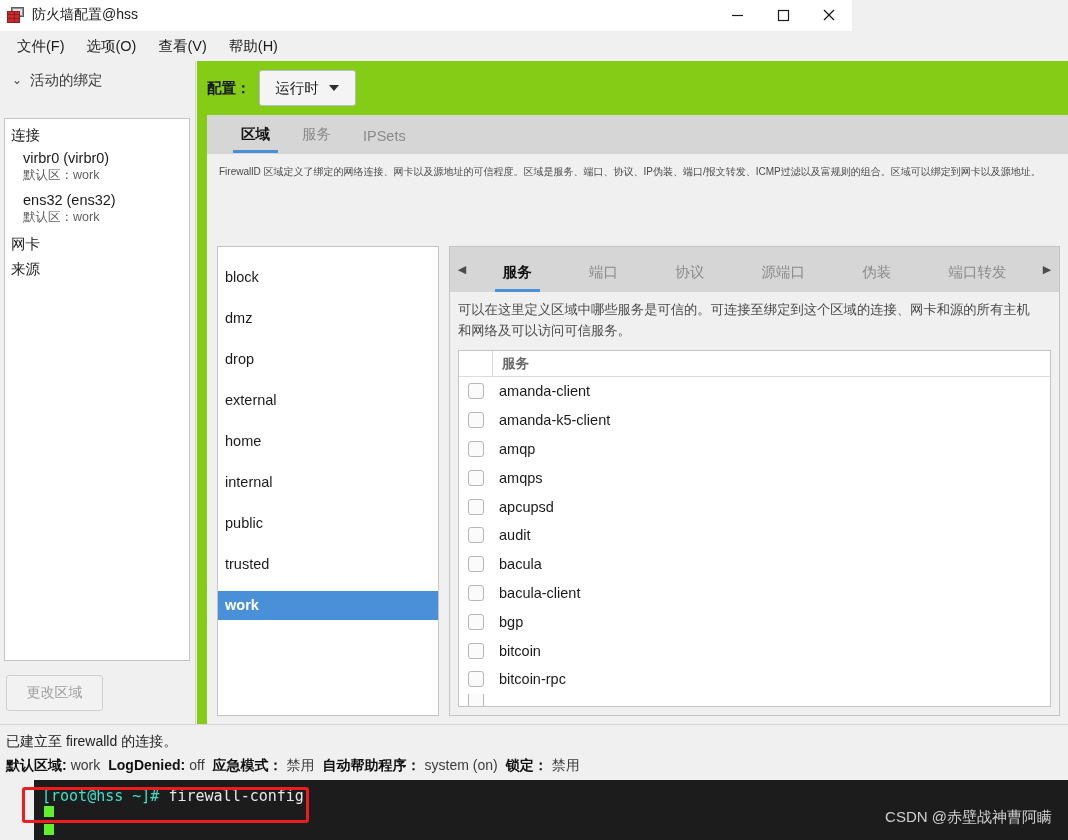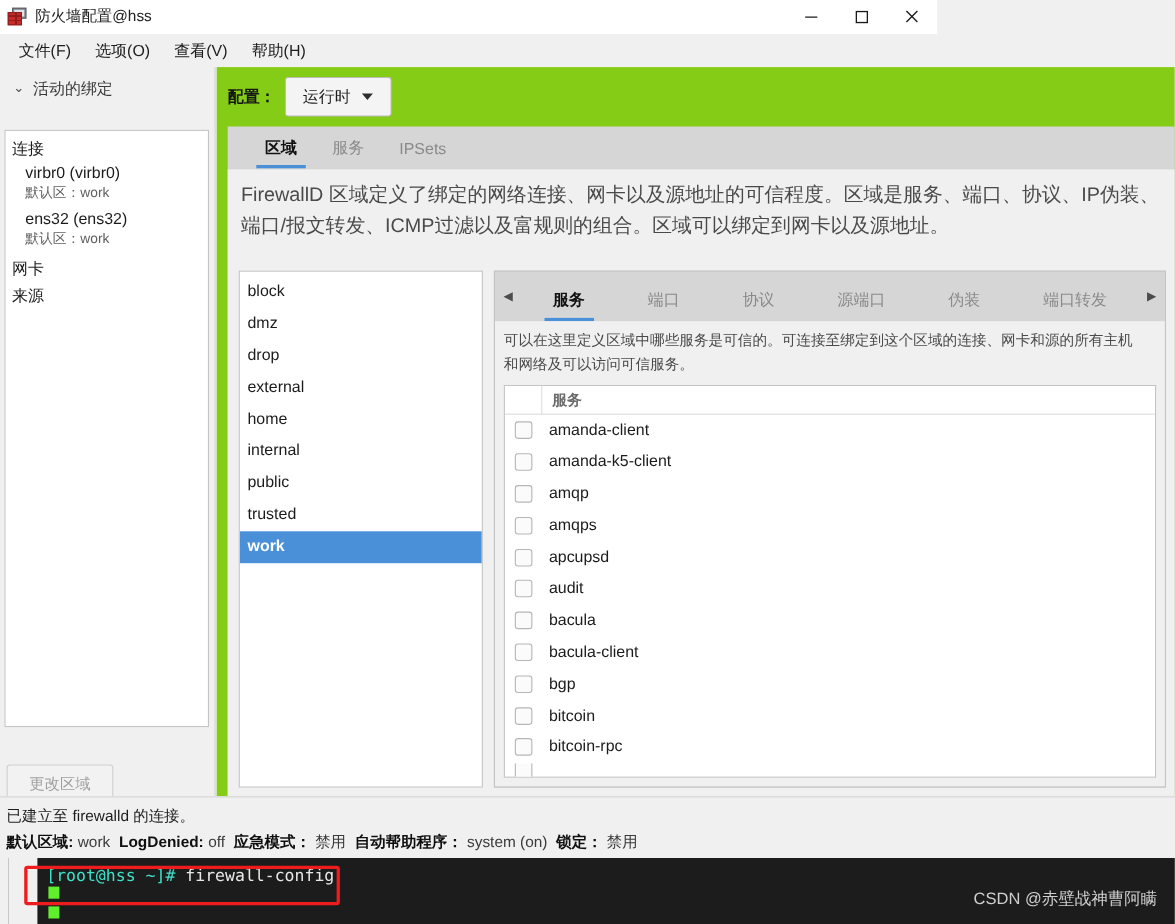--- a/index.html
+++ b/index.html
@@ -80,21 +80,20 @@
     font-size: 14.5px; color: #1b1b1b; padding: 3px 0 3px 6px;
   }
   .sb-entry { padding: 2px 0 6px 18px; }
   .sb-entry-title { font-size: 14.5px; color: #1b1b1b; }
   .sb-entry-sub { font-size: 12.5px; color: #5f5f5f; margin-top: 1px; }
   .sb-btn {
     position: absolute; left: 6px; top: 614px; width: 97px; height: 36px;
     background: #f2f2f2; border: 1px solid #cfcfcf; border-radius: 3px;
     color: #a0a0a0; font-size: 14px; display: flex; align-items: center;
     justify-content: center;
-    margin-top: 20px;
   }
 
   
   .content {
     position: absolute; left: 197px; top: 0; width: 871px; height: 663px;
     background: #84cc16;
   }
   .config-row {
     display: flex; align-items: center; height: 54px; padding-left: 10px;
   }
@@ -124,36 +123,37 @@
   .tab.active { color: #111111; font-weight: bold; }
   .tab.active::after {
     content: ""; position: absolute; left: 8px; right: 8px; bottom: 0;
     height: 3px; background: #4a90d9;
   }
   .panel-inner {
     position: absolute; left: 0; top: 39px; right: 0; bottom: 0;
     background: #f0f0f0;
   }
   .zone-desc {
-    font-size: 18px; color: #4a4a4a; line-height: 1.55;
+    font-size: 10px; color: #4a4a4a; line-height: 1.55;
     padding: 10px 14px 8px 12px;
   }
 
   
   .split {
     position: absolute; left: 10px; top: 92px; right: 8px; bottom: 8px;
     display: flex;
   }
   .zonelist {
     width: 222px; background: #ffffff; border: 1px solid #c4c4c4;
     padding-top: 4px; overflow: hidden; flex: 0 0 auto;
   }
   .zone-item {
     font-size: 14.5px; color: #1b1b1b; padding: 5px 0 5px 7px;
     line-height: 19px;
+    margin-top: 12px;
   }
   .zone-item.selected {
     background: #4a90d9; color: #ffffff; font-weight: bold;
   }
   .splitter { width: 10px; flex: 0 0 auto; }
 
   .subpanel {
     flex: 1 1 auto; background: #d6d6d6; border: 1px solid #c4c4c4;
     position: relative; overflow: hidden;
   }

